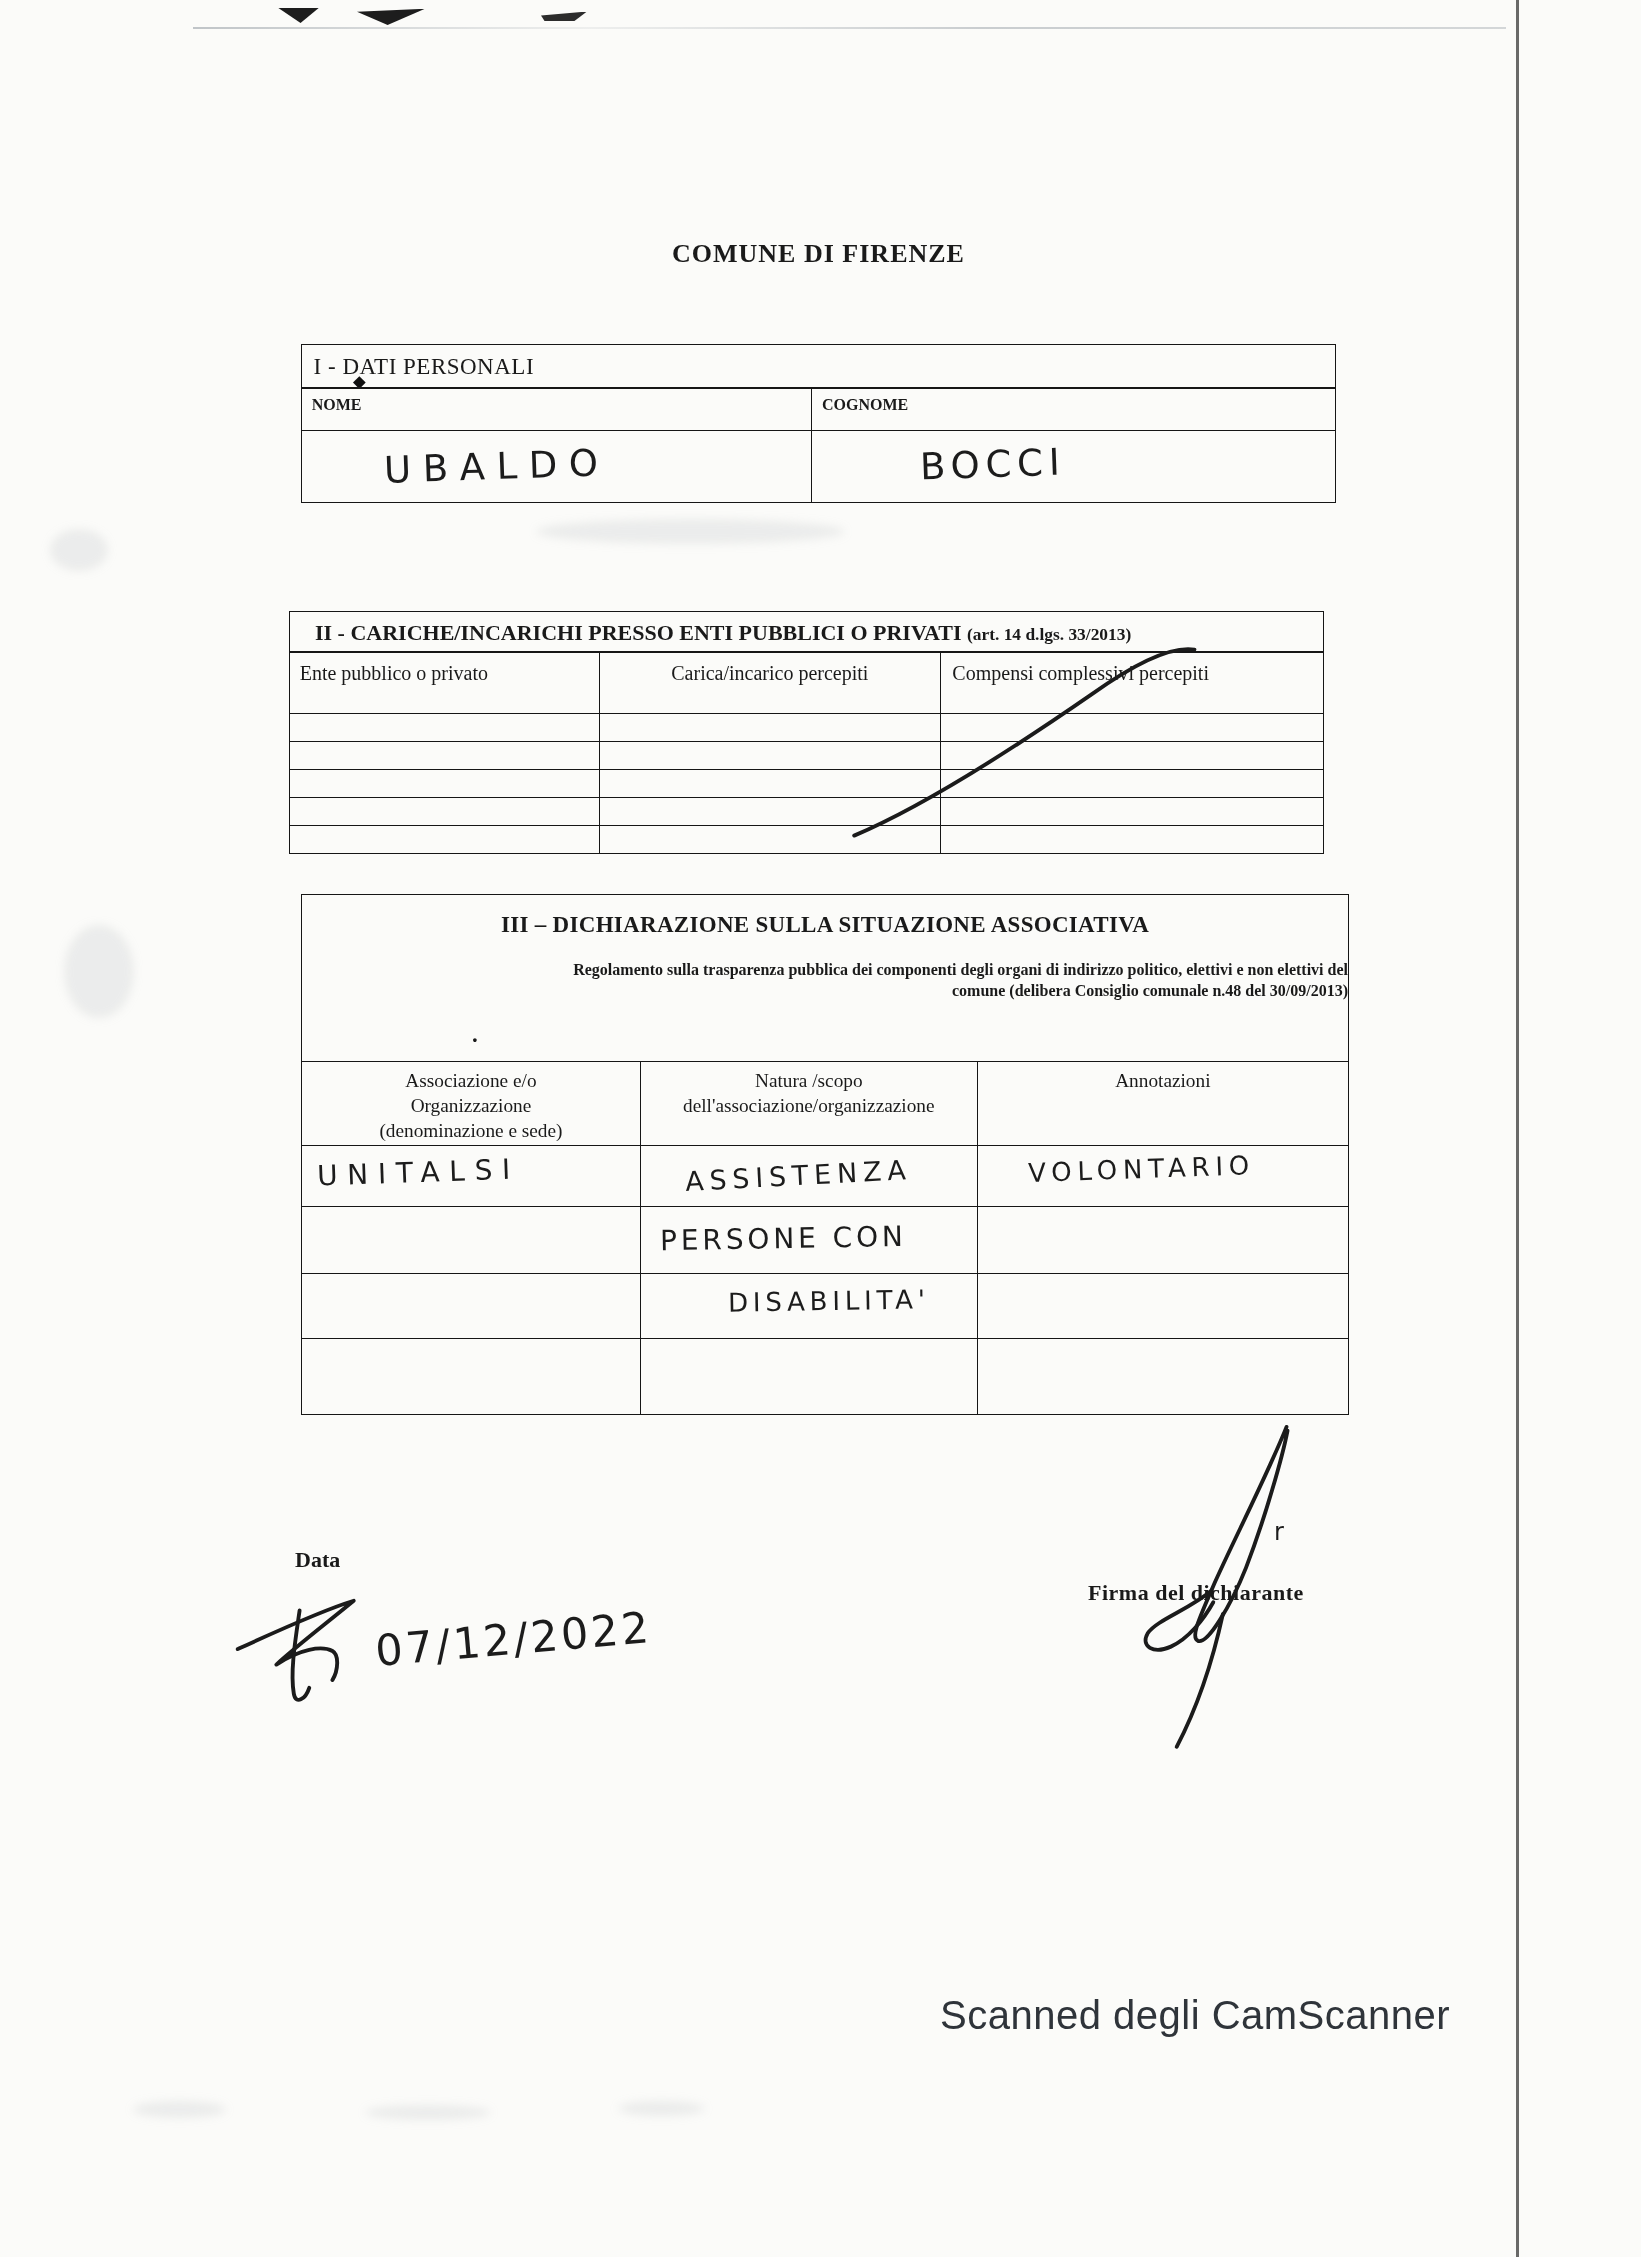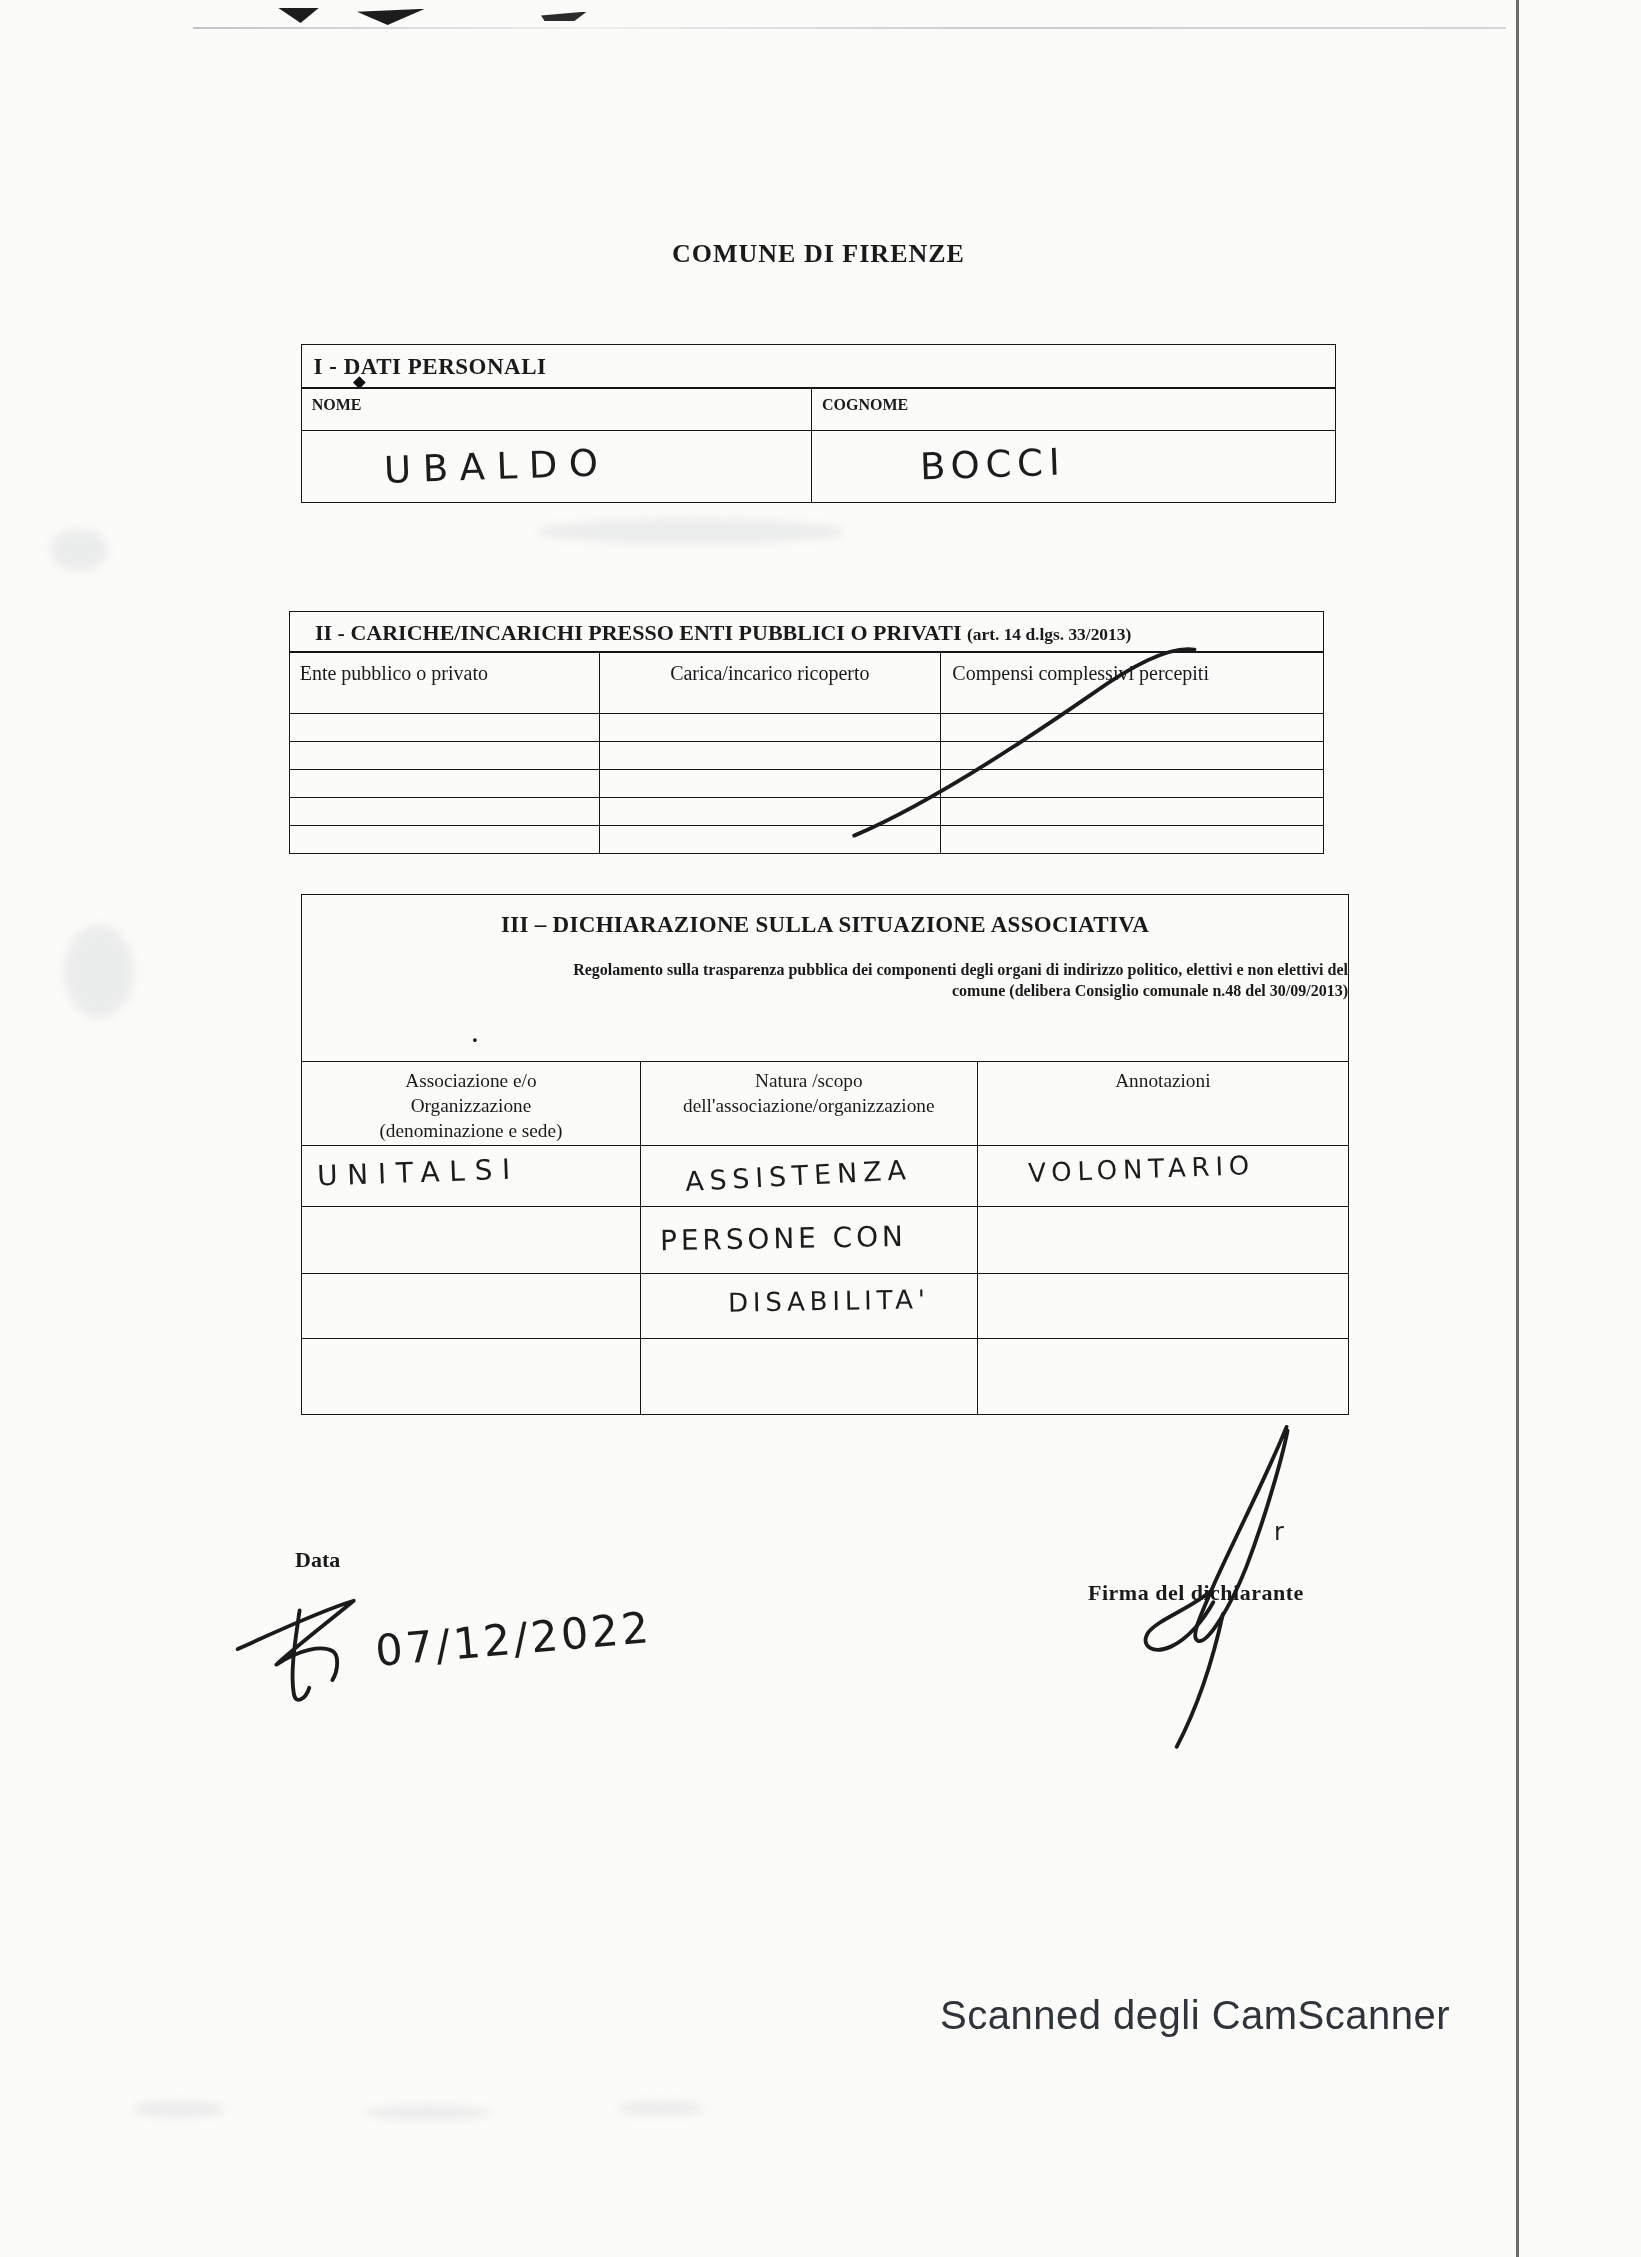--- a/index.html
+++ b/index.html
@@ -23,21 +23,21 @@
   .sm4{left:133px;top:2101px;width:93px;height:17.4px;}
   .sm5{left:365px;top:2105px;width:126px;height:15.4px;}
   .sm6{left:618px;top:2101px;width:87px;height:15.4px;}
   
   .doc-title{position:absolute;top:239px;left:299px;width:1039px;text-align:center;
     font-size:26px;font-weight:bold;letter-spacing:1px;}
   
   .tbl{position:absolute;border:1.9px solid #161616;box-sizing:border-box;}
   
   .t1{left:301px;top:344px;width:1035px;}
-  .t1-head{height:42px;line-height:44px;padding-left:11.6px;font-size:23px;font-weight:bold;
+  .t1-head{height:42px;line-height:44px;padding-left:11.6px;font-size:23px;font-weight:normal;
     letter-spacing:0.5px;border-bottom:2.9px solid #161616;}
   .t1 .row{display:flex;}
   .t1 .labels{height:41px;border-bottom:1.9px solid #161616;font-size:16px;font-weight:bold;}
   .t1 .labels .c{padding:6.8px 0 0 9.7px;box-sizing:border-box;}
   .t1 .c-nome{width:49.4%;border-right:1.9px solid #161616;box-sizing:border-box;}
   .t1 .c-cognome{flex:1;}
   .t1 .values{height:71px;}
   
   .hw{display:inline-block;font-family:"DejaVu Sans",sans-serif;font-weight:normal;color:#1c1c1c;}
   .hw-nome{margin:13.5px 0 0 82px;font-size:37px;letter-spacing:11.6px;transform:rotate(-2deg);}
@@ -125,21 +125,21 @@
     </div>
   </section>
 
   <section class="tbl t2">
     <div class="t2-head">
       <span>II - CARICHE/INCARICHI PRESSO ENTI PUBBLICI O PRIVATI</span>
       <span class="note">(art. 14 d.lgs. 33/2013)</span>
     </div>
     <div class="cols">
       <div class="c1">Ente pubblico o privato</div>
-      <div class="c2">Carica/incarico ricoperto</div>
+      <div class="c2">Carica/incarico percepiti</div>
       <div class="c3">Compensi complessivi percepiti</div>
     </div>
     <div class="r">
         <div class="c1"></div>
         <div class="c2"></div>
         <div class="c3"></div>
       </div>
     <div class="r">
         <div class="c1"></div>
         <div class="c2"></div>

